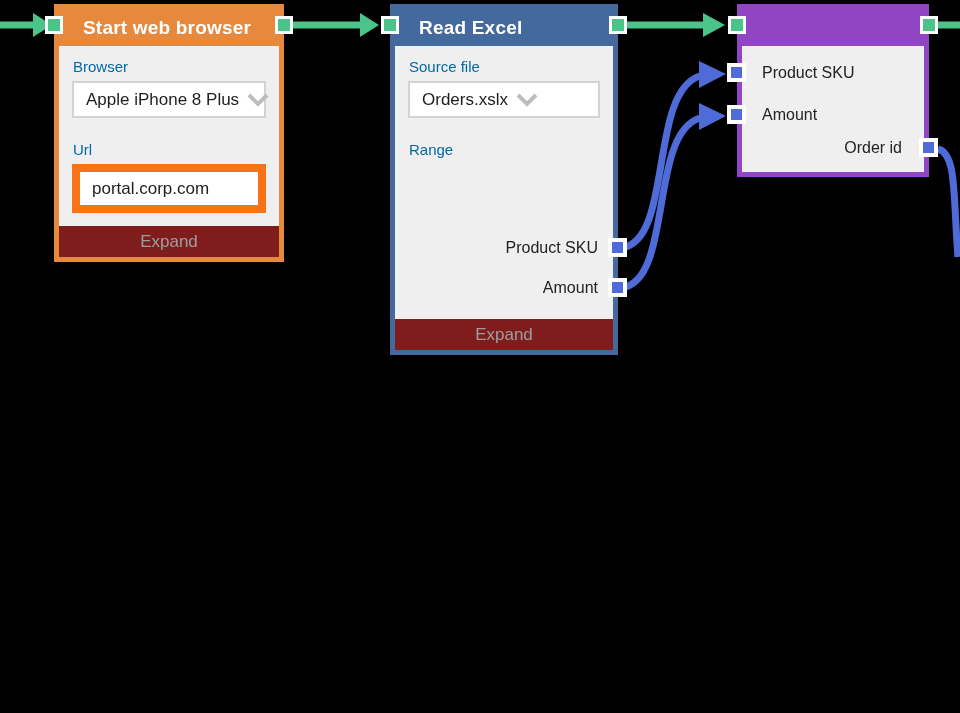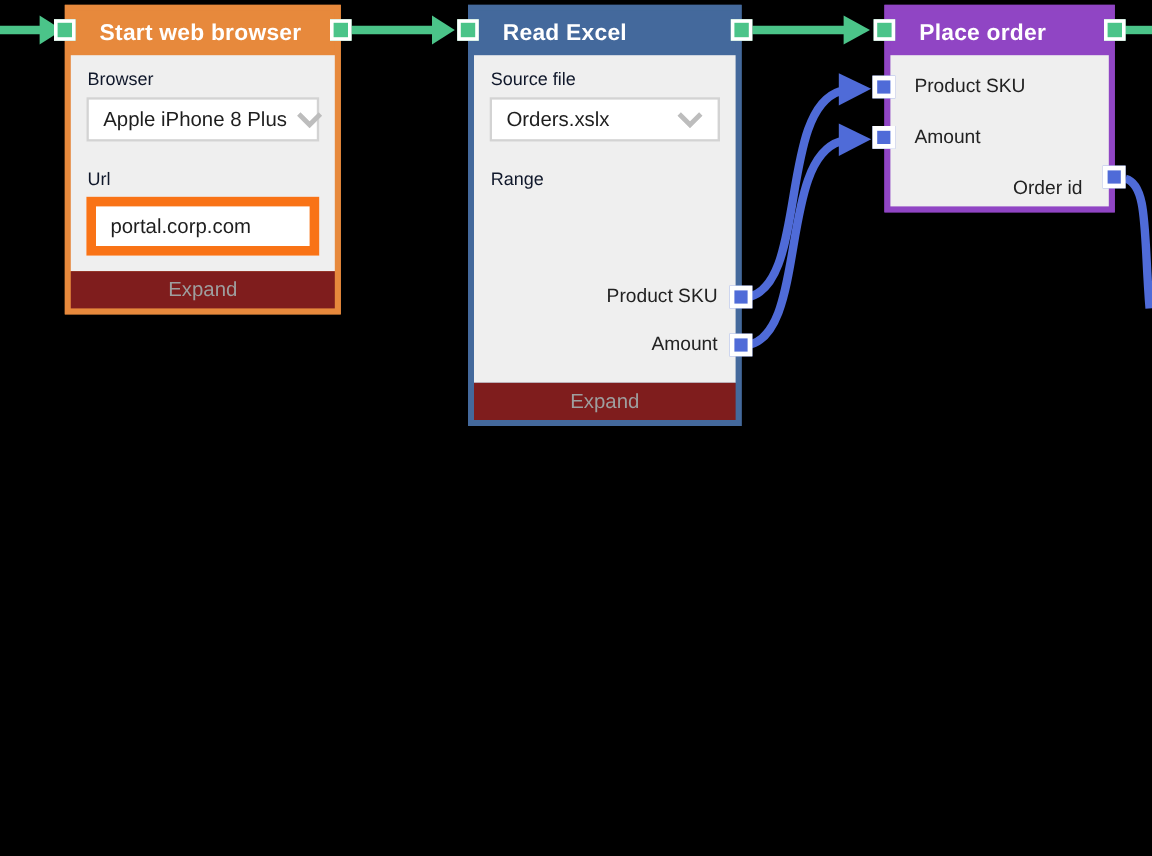--- a/index.html
+++ b/index.html
@@ -11,25 +11,25 @@
   .node-start  {left:54px; top:4px; width:230px;height:258px;border-color:#E7893C;background:#E7893C;}
   .node-excel  {left:390px;top:4px; width:228px;height:351px;border-color:#44699C;background:#44699C;}
   .node-order  {left:737px;top:4px; width:192px;height:173px;border-color:#9045C4;background:#9045C4;}
 
   .header{height:37px;display:flex;align-items:center;padding-left:24px;
           color:#fff;font-weight:bold;font-size:19px;letter-spacing:0.2px;white-space:nowrap;}
 
   .body{position:absolute;left:0;right:0;top:37px;bottom:0;background:#EFEFEF;}
   .body.with-expand{bottom:31px;}
 
-  .field-label{margin:12px 14px 6px 14px;font-size:15px;color:#0f172a;}
+  .field-label{margin:12px 14px 6px 14px;font-size:15px;color:#0369a1;}
   .field-label.second{margin-top:23px;}
   .field-box{margin:0 13px;height:33px;background:#fff;display:flex;align-items:center;
              padding:0 12px;font-size:17px;color:#1e1e1e;white-space:nowrap;}
-  .dropdown{border:2px solid #D3D3D3;justify-content:space-between;}
+  .dropdown{border:2px solid #D3D3D3;justify-content:flex-start;}
   .text-input{border:8px solid #f97316;}
   .chevron{width:22px;height:14px;flex:0 0 auto;margin-left:8px;}
 
   .expand{position:absolute;left:0;right:0;bottom:0;height:31px;background:#7f1d1d;
           display:flex;align-items:center;justify-content:center;
           font-size:17px;color:#9E9E9E;cursor:pointer;}
 
   .port-label{position:absolute;font-size:16px;color:#222;white-space:nowrap;line-height:18px;}
 
   
@@ -105,25 +105,24 @@
         </svg>
       </div>
       <div class="field-label second">Range</div>
     </div>
     <div class="port-label" style="top:230px;right:15px;">Product SKU</div>
     <div class="port-label" style="top:270px;right:15px;">Amount</div>
     <div class="expand">Expand</div>
   </div>
 
   <div class="node node-order">
-    <div class="header">Place order</div>
     <div class="body"></div>
     <div class="port-label" style="top:55px;left:20px;">Product SKU</div>
     <div class="port-label" style="top:97px;left:20px;">Amount</div>
-    <div class="port-label" style="top:140px;right:22px;">Order id</div>
+    <div class="port-label" style="top:130px;right:22px;">Order id</div>
   </div>
 
   <div class="flow-port" style="left:45px;top:16px;"></div>
   <div class="flow-port" style="left:275px;top:16px;"></div>
   <div class="flow-port" style="left:381px;top:16px;"></div>
   <div class="flow-port" style="left:609px;top:16px;"></div>
   <div class="flow-port" style="left:728px;top:16px;"></div>
   <div class="flow-port" style="left:920px;top:16px;"></div>
 
   <div class="data-port" style="left:608px;top:238px;"></div>

